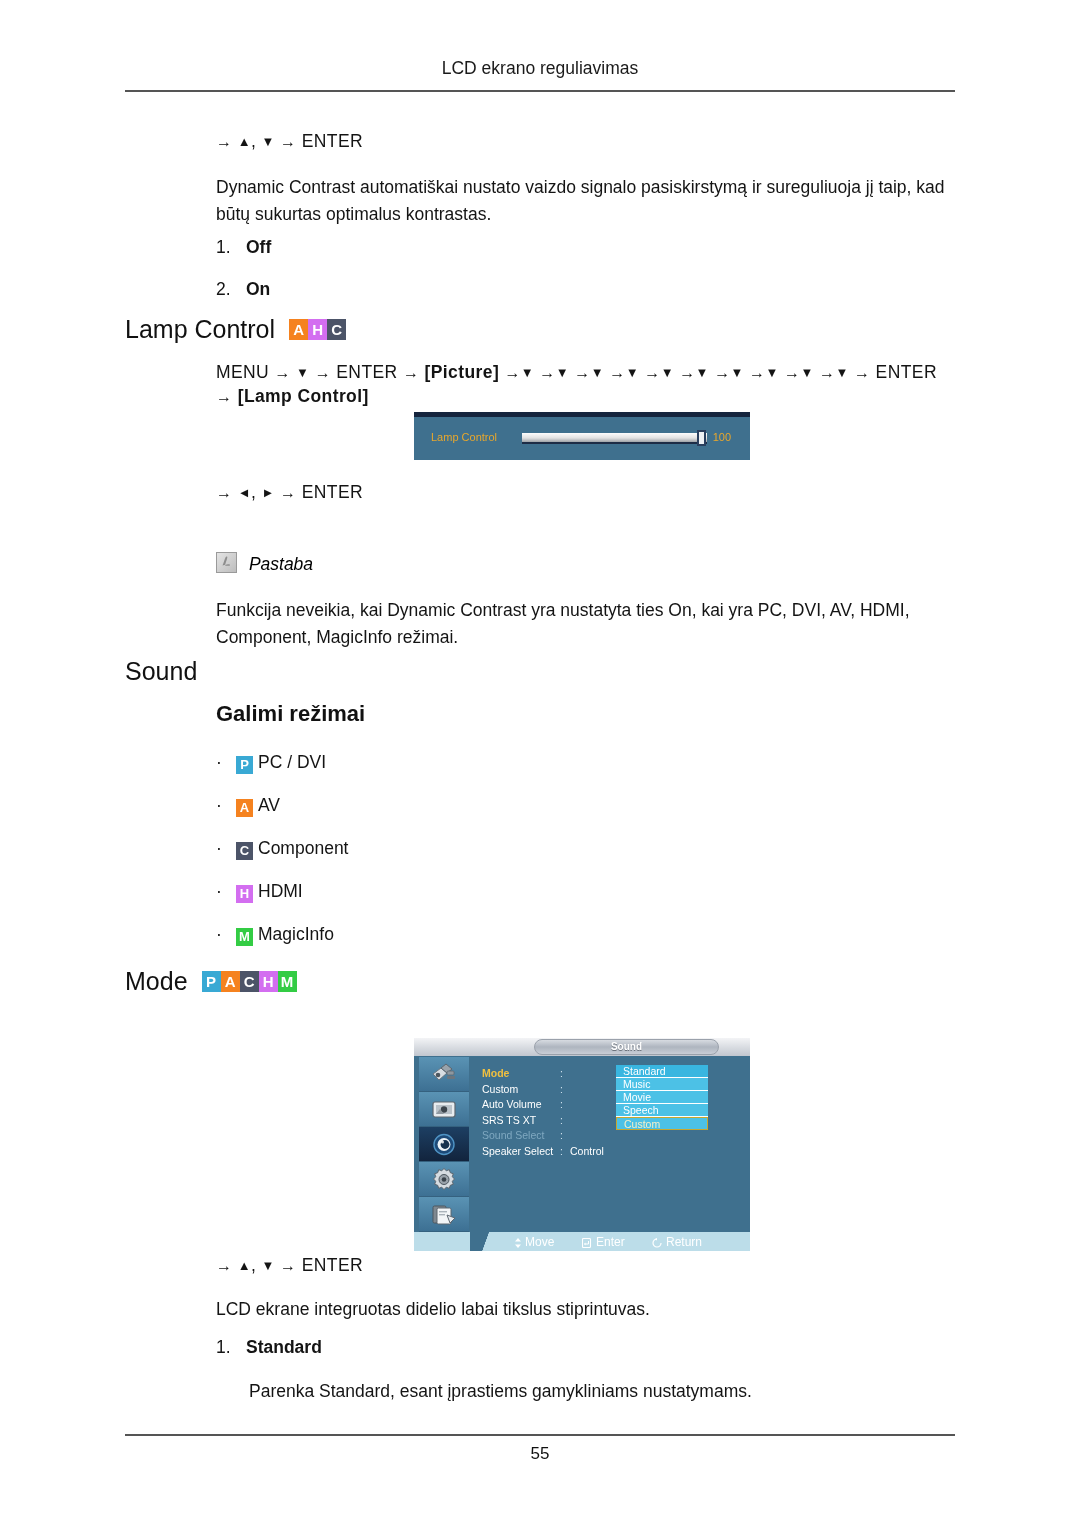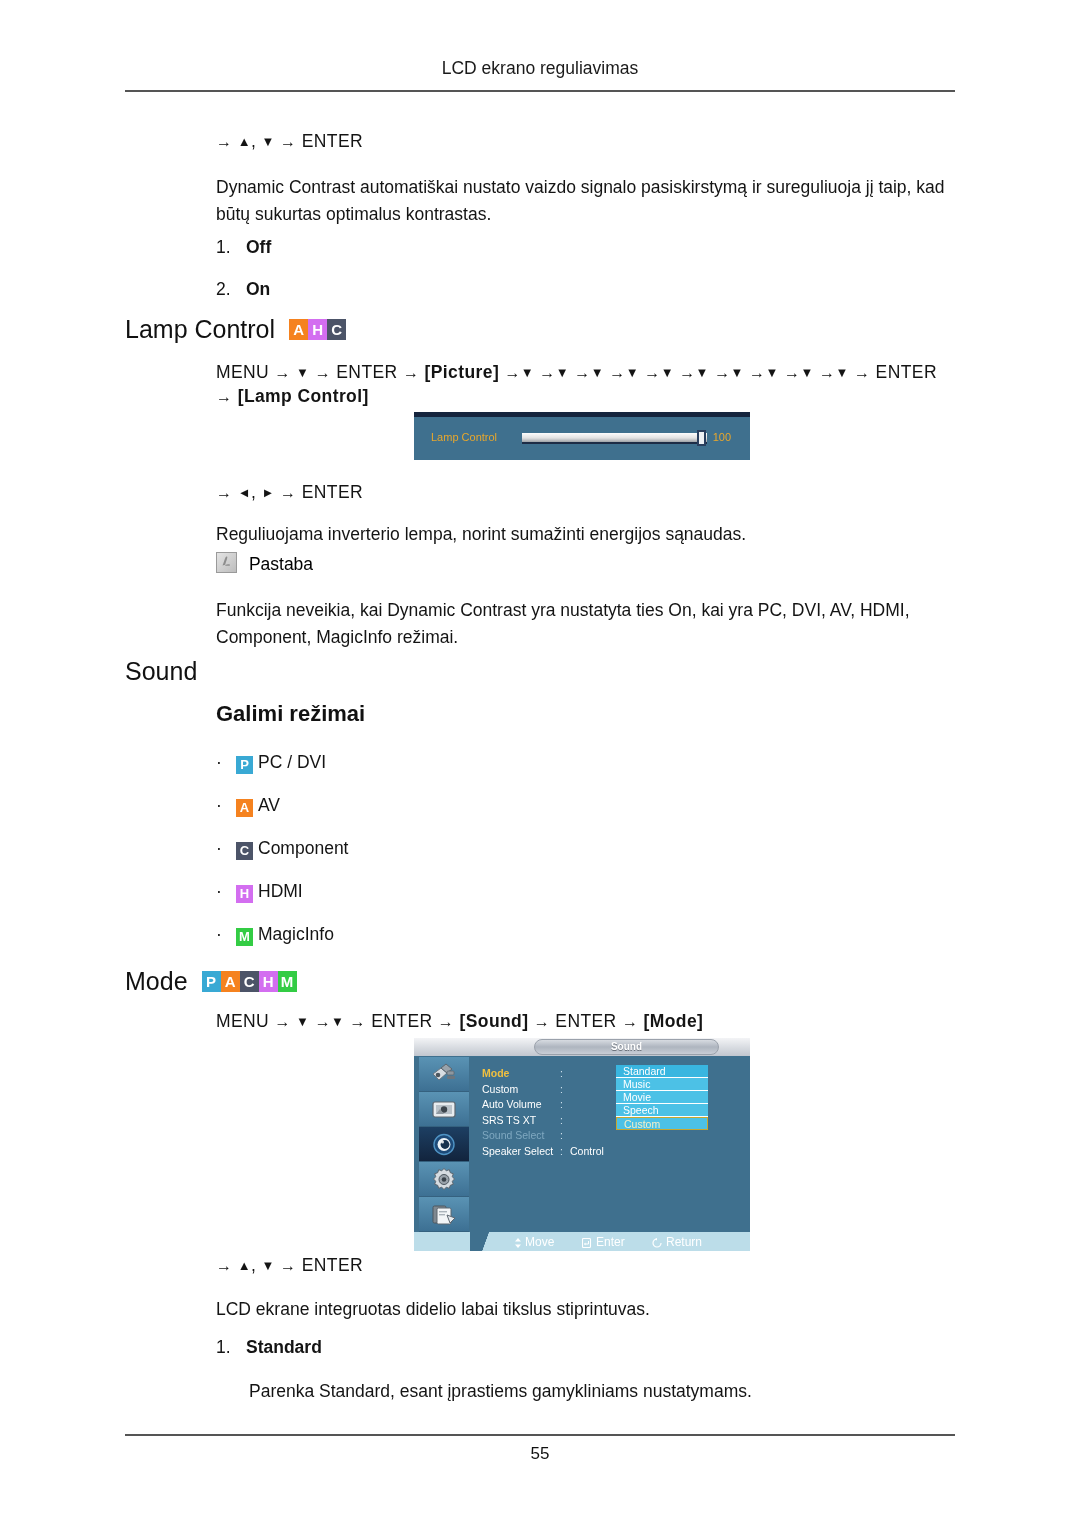--- a/index.html
+++ b/index.html
@@ -135,21 +135,21 @@
   .note-row { white-space: nowrap; font-size: 17.5px; }
   .note-icon {
     display: inline-block;
     width: 19px; height: 19px;
     vertical-align: -3px;
     background: linear-gradient(135deg,#e4e4e4,#bdbdbd);
     border: 1px solid #9a9a9a;
     position: relative;
   }
   .note-icon svg { position: absolute; left: 1px; top: 1px; }
-  .note-label { margin-left: 7px; }
+  .note-label { margin-left: 7px; font-style: italic; }
 
   
   .osd-lamp {
     position: absolute;
     width: 336px;
     height: 48px;
     background: #3f708e;
     border-top: 5px solid #15243d;
     box-sizing: border-box;
   }
@@ -354,23 +354,20 @@
   </div>
 
   <div class="blk nav-line" style="left:216px; top:482px;">
     <span class="arw">→</span>
     <span class="dn">◄</span><span>,</span>
     <span class="dn">►</span>
     <span class="arw">→</span>
     <span>ENTER</span>
   </div>
 
-  <div class="blk body-text" style="left:216px; top:521px; width:742px;">
-    <span>Reguliuojama inverterio lempa, norint sumažinti energijos sąnaudas.</span>
-  </div>
 
   <div class="blk note-row" style="left:216px; top:552px;">
     <span class="note-icon">
       <svg width="15" height="15" viewBox="0 0 15 15">
         <path d="M4.5 11.5 C5.5 9.5 6.2 6 7.6 3.2 C8.3 2 9.6 2.3 9.3 3.8 C8.9 6 7.6 8.6 7.2 10.8 Z" fill="#8d8d8d"></path>
         <path d="M7.4 10.9 C8.6 10.2 10.4 9.6 11.6 10.2 C12.3 10.6 12.1 11.7 11.2 11.9 C9.8 12.2 8.1 12 7.0 11.7 Z" fill="#9d9d9d"></path>
       </svg>
     </span>
     <span class="note-label">Pastaba</span>
   </div>
@@ -398,34 +395,20 @@
     <span class="dot">·</span><span class="badge badge-sm" style="background:#d36ef0">H</span><span class="lbl">HDMI</span>
   </div>
   <div class="blk bullet-row" style="left:216px; top:924px;">
     <span class="dot">·</span><span class="badge badge-sm" style="background:#33cc44">M</span><span class="lbl">MagicInfo</span>
   </div>
 
   <div class="blk h1" style="left:125px; top:967px;">
     <span>Mode</span><span class="badge-group"><span class="badge" style="background:#39a9d4">P</span><span class="badge" style="background:#f5821f">A</span><span class="badge" style="background:#4c5468">C</span><span class="badge" style="background:#d36ef0">H</span><span class="badge" style="background:#33cc44">M</span></span>
   </div>
 
-  <div class="blk nav-line" style="left:216px; top:1011px;">
-    <span>MENU</span>
-    <span class="arw">→</span>
-    <span class="dn">▼</span>
-    <span class="arw">→</span><span class="dn">▼</span>
-    <span class="arw">→</span>
-    <span>ENTER</span>
-    <span class="arw">→</span>
-    <b>[Sound]</b>
-    <span class="arw">→</span>
-    <span>ENTER</span>
-    <span class="arw">→</span>
-    <b>[Mode]</b>
-  </div>
 
   <div class="osd-sound" style="left:414px; top:1038px;">
 
     <div class="osd-title-bar">
       <div class="osd-title-pill">Sound</div>
     </div>
 
     <div class="osd-iconcol">
       <div class="osd-icon">
         <svg width="28" height="27" viewBox="0 0 28 27">

